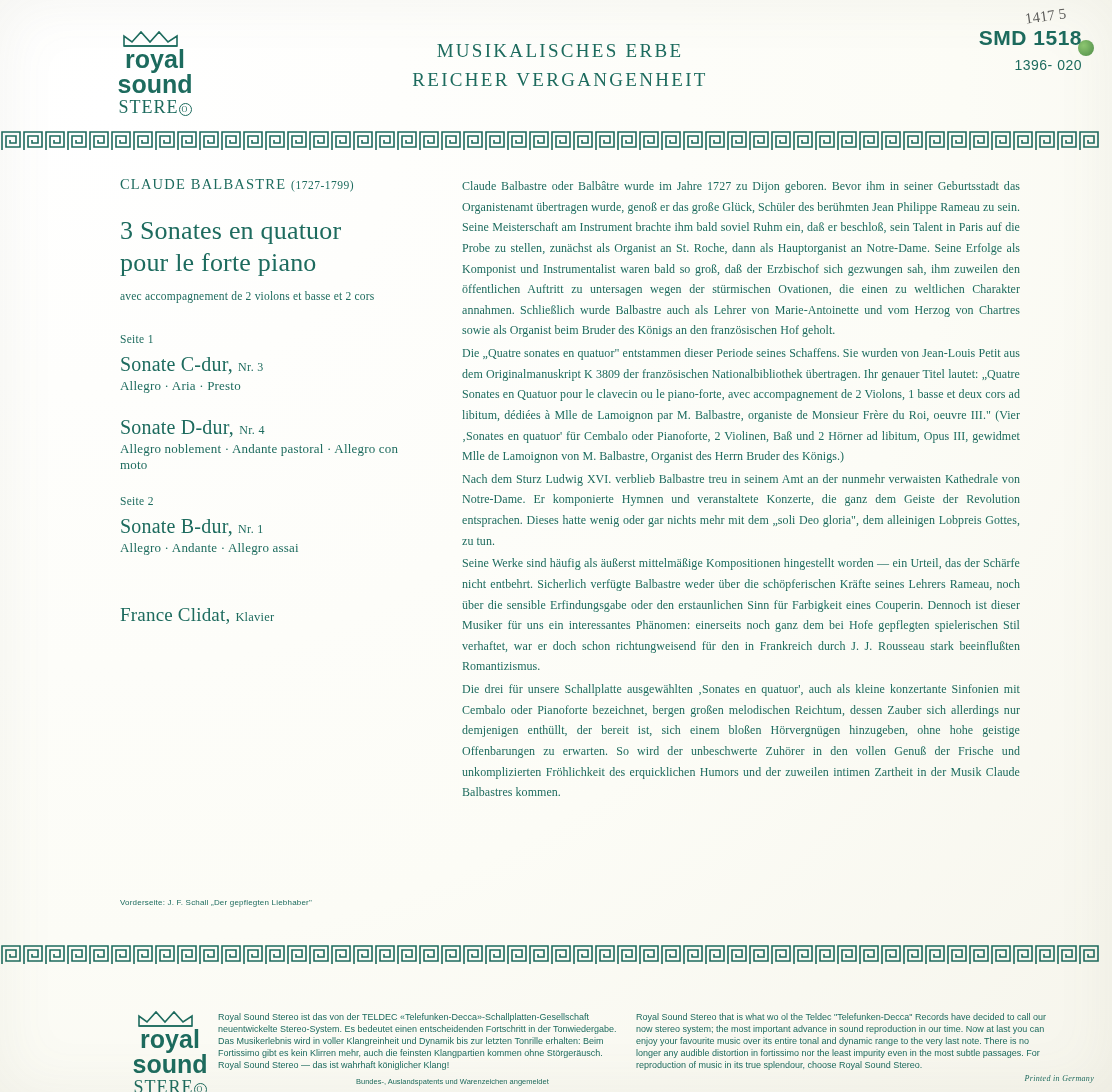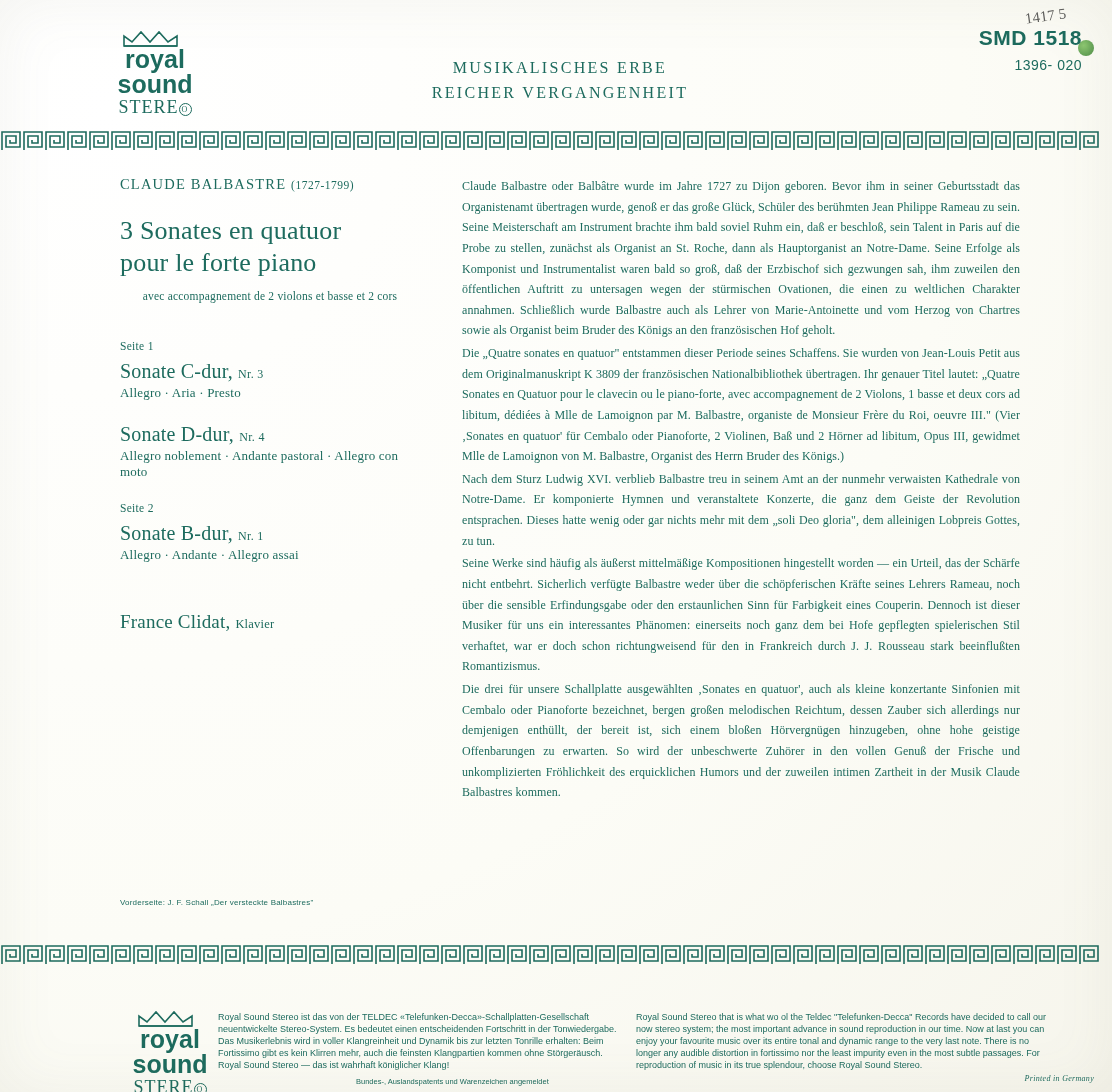--- a/index.html
+++ b/index.html
@@ -33,23 +33,23 @@
   .logo .st{
     font-family:"Liberation Serif",serif;
     font-size:18px;display:block;letter-spacing:1px;margin-top:1px;
   }
   .logo .st .o{
     display:inline-block;border:1.5px solid #1d6b5e;border-radius:50%;
     width:11px;height:11px;line-height:11px;font-size:8px;vertical-align:1px;
   }
   #header-logo{left:85px;top:28px;width:140px;}
   .header-center{
-    position:absolute;left:380px;top:56px;width:360px;text-align:center;
+    position:absolute;left:380px;top:36px;width:360px;text-align:center;
     font-family:"Liberation Serif",serif;
-    font-size:16px;letter-spacing:2.3px;line-height:1.55;color:#1d6b5e;
+    font-size:19px;letter-spacing:2.3px;line-height:1.55;color:#1d6b5e;
   }
   .catalog{
     position:absolute;right:30px;top:26px;text-align:right;width:140px;
   }
   .catalog .smd{
     font-family:"Liberation Sans",sans-serif;
     font-weight:bold;font-size:21px;letter-spacing:0.5px;color:#1d6b5e;
   }
   .catalog .num{
     font-family:"Liberation Sans",sans-serif;
@@ -82,21 +82,21 @@
   }
   .composer{
     font-family:"Liberation Serif",serif;
     font-size:14.5px;letter-spacing:1.2px;margin-bottom:22px;
   }
   .composer .years{font-size:11.5px;letter-spacing:.5px;}
   .work-title{
     font-size:26px;line-height:1.22;letter-spacing:.2px;margin:0 0 10px 0;font-weight:normal;
   }
   .work-sub{
-    font-size:11.5px;line-height:1.45;margin-bottom:35px;letter-spacing:.2px;text-align:center;
+    font-size:11.5px;line-height:1.45;margin-bottom:28px;letter-spacing:.2px;
   }
   .side-label{
     font-size:11.5px;letter-spacing:.3px;margin-bottom:8px;
   }
   .sonata{
     font-size:20px;margin:0 0 2px 0;font-weight:normal;letter-spacing:.2px;
   }
   .sonata .nr{font-size:12px;letter-spacing:.3px;}
   .movements{
     font-size:13px;letter-spacing:.2px;margin:0 0 22px 0;
@@ -419,21 +419,21 @@
       <p class="movements">Allegro · Andante · Allegro assai</p>
     </div>
 
     <div class="perf-main">
       <span>France Clidat,</span>
       <span class="instr">Klavier</span>
     </div>
 
   </div>
 
-  <div class="cover-credit">Vorderseite: J. F. Schall „Der versteckte Balbastres"</div>
+  <div class="cover-credit">Vorderseite: J. F. Schall „Der gepflegten Liebhaber"</div>
 
   <div class="notes">
     <p>Claude Balbastre oder Balbâtre wurde im Jahre 1727 zu Dijon geboren. Bevor ihm in seiner Geburtsstadt das Organistenamt übertragen wurde, genoß er das große Glück, Schüler des berühmten Jean Philippe Rameau zu sein. Seine Meisterschaft am Instrument brachte ihm bald soviel Ruhm ein, daß er beschloß, sein Talent in Paris auf die Probe zu stellen, zunächst als Organist an St. Roche, dann als Hauptorganist an Notre-Dame. Seine Erfolge als Komponist und Instrumentalist waren bald so groß, daß der Erzbischof sich gezwungen sah, ihm zuweilen den öffentlichen Auftritt zu untersagen wegen der stürmischen Ovationen, die einen zu weltlichen Charakter annahmen. Schließlich wurde Balbastre auch als Lehrer von Marie-Antoinette und vom Herzog von Chartres sowie als Organist beim Bruder des Königs an den französischen Hof geholt.</p>
     <p>Die „Quatre sonates en quatuor" entstammen dieser Periode seines Schaffens. Sie wurden von Jean-Louis Petit aus dem Originalmanuskript K 3809 der französischen Nationalbibliothek übertragen. Ihr genauer Titel lautet: „Quatre Sonates en Quatuor pour le clavecin ou le piano-forte, avec accompagnement de 2 Violons, 1 basse et deux cors ad libitum, dédiées à Mlle de Lamoignon par M. Balbastre, organiste de Monsieur Frère du Roi, oeuvre III." (Vier ‚Sonates en quatuor' für Cembalo oder Pianoforte, 2 Violinen, Baß und 2 Hörner ad libitum, Opus III, gewidmet Mlle de Lamoignon von M. Balbastre, Organist des Herrn Bruder des Königs.)</p>
     <p>Nach dem Sturz Ludwig XVI. verblieb Balbastre treu in seinem Amt an der nunmehr verwaisten Kathedrale von Notre-Dame. Er komponierte Hymnen und veranstaltete Konzerte, die ganz dem Geiste der Revolution entsprachen. Dieses hatte wenig oder gar nichts mehr mit dem „soli Deo gloria", dem alleinigen Lobpreis Gottes, zu tun.</p>
     <p>Seine Werke sind häufig als äußerst mittelmäßige Kompositionen hingestellt worden — ein Urteil, das der Schärfe nicht entbehrt. Sicherlich verfügte Balbastre weder über die schöpferischen Kräfte seines Lehrers Rameau, noch über die sensible Erfindungsgabe oder den erstaunlichen Sinn für Farbigkeit eines Couperin. Dennoch ist dieser Musiker für uns ein interessantes Phänomen: einerseits noch ganz dem bei Hofe gepflegten spielerischen Stil verhaftet, war er doch schon richtungweisend für den in Frankreich durch J. J. Rousseau stark beeinflußten Romantizismus.</p>
     <p>Die drei für unsere Schallplatte ausgewählten ‚Sonates en quatuor', auch als kleine konzertante Sinfonien mit Cembalo oder Pianoforte bezeichnet, bergen großen melodischen Reichtum, dessen Zauber sich allerdings nur demjenigen enthüllt, der bereit ist, sich einem bloßen Hörvergnügen hinzugeben, ohne hohe geistige Offenbarungen zu erwarten. So wird der unbeschwerte Zuhörer in den vollen Genuß der Frische und unkomplizierten Fröhlichkeit des erquicklichen Humors und der zuweilen intimen Zartheit in der Musik Claude Balbastres kommen.</p>
   </div>
 
   <div class="meander" id="meander-bottom"><svg class="cell" width="22" height="22" viewBox="0 0 22 22">

